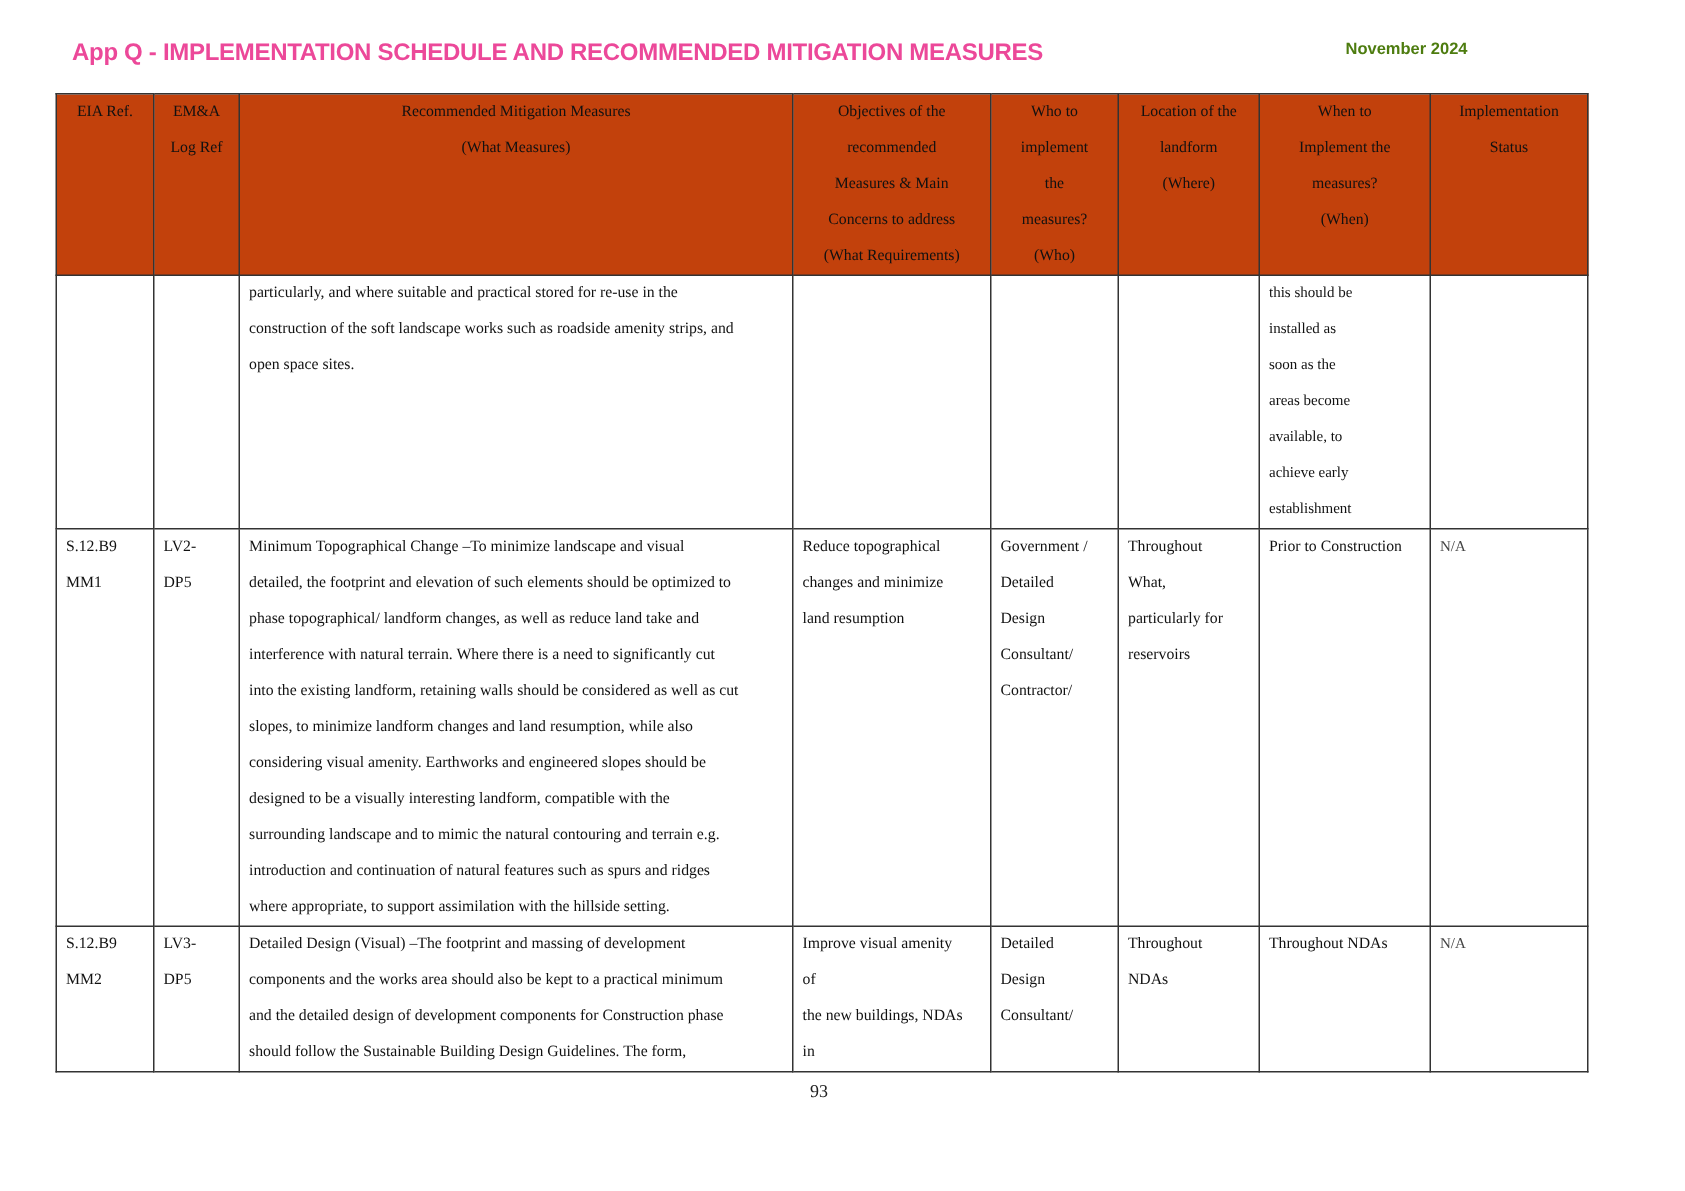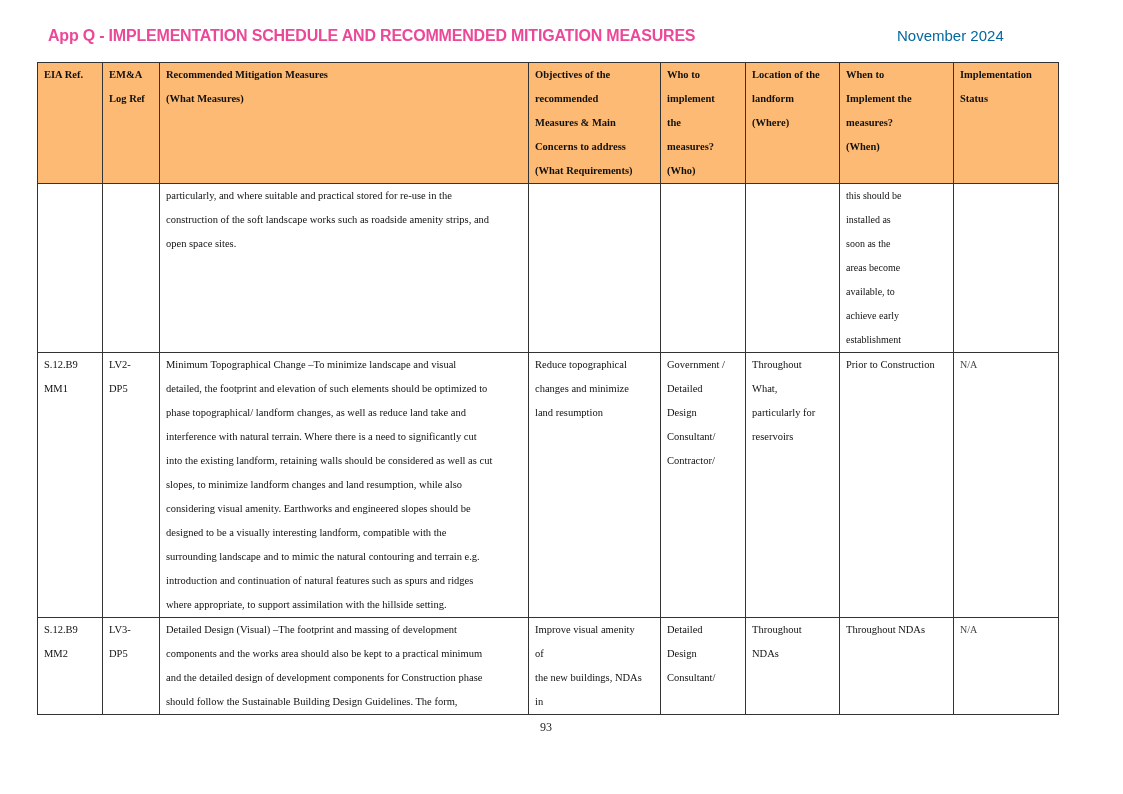--- a/index.html
+++ b/index.html
@@ -4,33 +4,33 @@
 <style>
   html, body { margin: 0; padding: 0; background: #ffffff; }
   body { width: 1123px; height: 794px; position: relative; overflow: hidden; }
   .hdr-title {
     position: absolute; left: 48px; top: 27px;
     font-family: Liberation Sans, sans-serif; font-weight: bold; font-size: 16px; color: #ec4899;
     letter-spacing: -0.2px;
   }
   .hdr-date {
     position: absolute; left: 897px; top: 27px;
-    font-family: "Liberation Sans", sans-serif; font-weight: normal; font-size: 15px; color: #0369a1;
+    font-family: "Liberation Sans", sans-serif; font-weight: bold; font-size: 11px; color: #4d7c0f;
   }
   table.sched {
     position: absolute; left: 37px; top: 62px;
     border-collapse: collapse; table-layout: fixed;
     width: 1021px;
     font-family: "Liberation Serif", serif; font-size: 10.5px; color: #111;
   }
   table.sched th, table.sched td {
     border: 1.5px solid #333; vertical-align: top; padding: 0 6px;
     line-height: 24px;
   }
-  table.sched th { background: #fdba74; font-weight: bold; text-align: left; height: 118px; padding-top: 0; }
+  table.sched th { background: #c2410c; font-weight: normal; text-align: center; height: 118px; padding-top: 0; }
   .c1 { width: 65px; } .c2 { width: 57px; } .c3 { width: 369px; } .c4 { width: 132px; }
   .c5 { width: 85px; } .c6 { width: 94px; } .c7 { width: 114px; } .c8 { width: 105px; }
   td.center { text-align: left; }
   td.small { font-size: 10px; }
   .line { display: block; white-space: nowrap; }
   .hl { display: block; }
   tr.r0 td { height: 168px; }
   tr.r1 td { height: 264px; }
   tr.r2 td { height: 96px; }
   .status { color: #444; font-size: 10px; }

